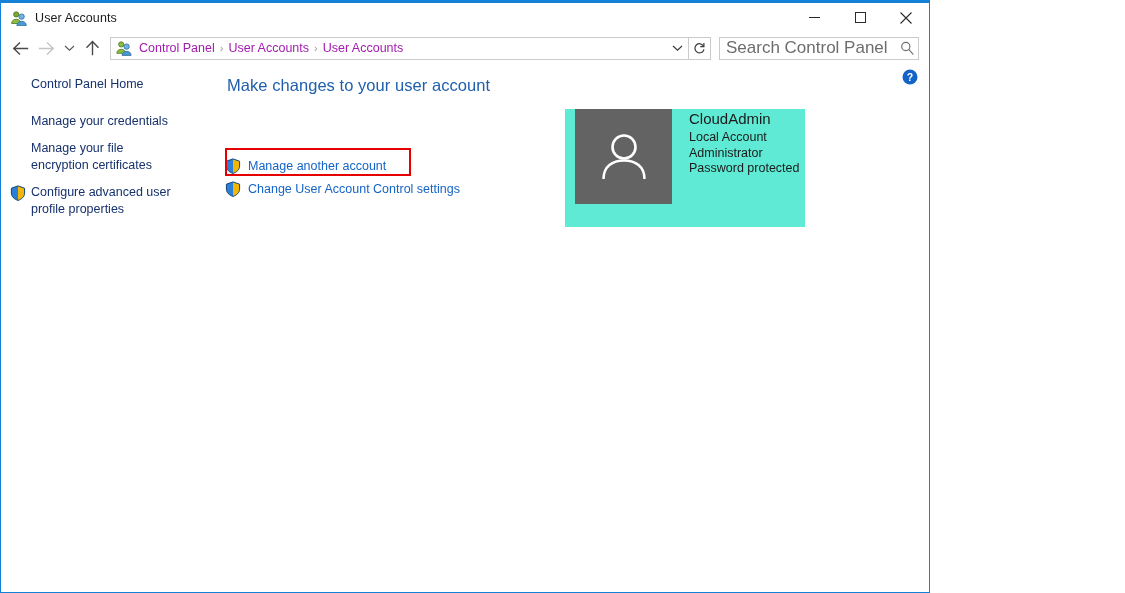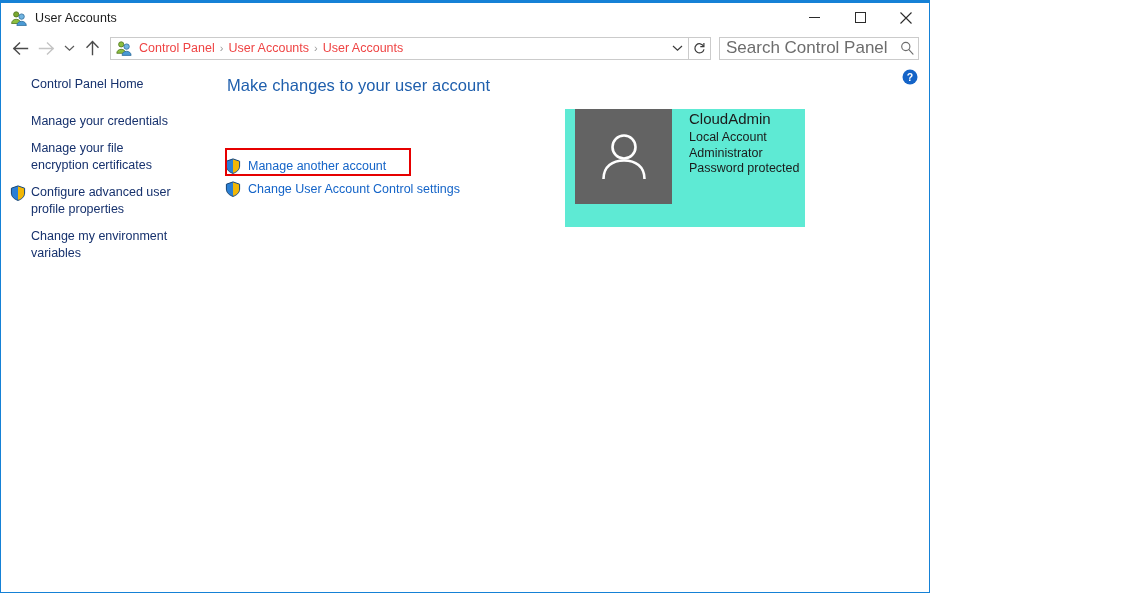--- a/index.html
+++ b/index.html
@@ -72,21 +72,21 @@
     margin-left: 5px;
     min-width: 0;
   }
   .crumb-icon {
     width: 16px; height: 16px;
     margin-left: 5px; margin-right: 2px;
     position: relative; flex: none;
   }
   .crumb {
     font-size: 12.5px;
-    color: #ef4444;
+    color: #a21caf;
     padding: 0 5px;
     white-space: nowrap;
   }
   .crumb-sep {
     color: #9a9a9a;
     font-size: 11px;
     flex: none;
     padding-bottom: 1px;
   }
   .crumb-spacer { flex: 1; }
@@ -352,23 +352,20 @@
       <a class="side-link">
         <span class="shield">
           <svg width="16" height="16" viewBox="0 0 16 16">
             <path d="M8 0.9 L14.6 3.2 V8.1 C14.6 11.7 11.6 14.3 8 15.4 C4.4 14.3 1.4 11.7 1.4 8.1 V3.2 Z" fill="#f2b705"></path>
             <path d="M8 0.9 L1.4 3.2 V8.1 C1.4 11.7 4.4 14.3 8 15.4 Z" fill="#2b7fd4"></path>
             <path d="M8 0.9 L14.6 3.2 V8.1 C14.6 11.7 11.6 14.3 8 15.4 C4.4 14.3 1.4 11.7 1.4 8.1 V3.2 Z" fill="none" stroke="#11447f" stroke-width="1"></path>
           </svg>
         </span>
         <span>Configure advanced user profile properties</span>
       </a>
-      <a class="side-link">
-        <span>Change my environment variables</span>
-      </a>
     </div>
 
     <div class="main">
       <div class="page-heading">Make changes to your user account</div>
 
       <div class="task-list">
 
         <div class="task-link">
           <span class="shield">
             <svg width="16" height="16" viewBox="0 0 16 16">

